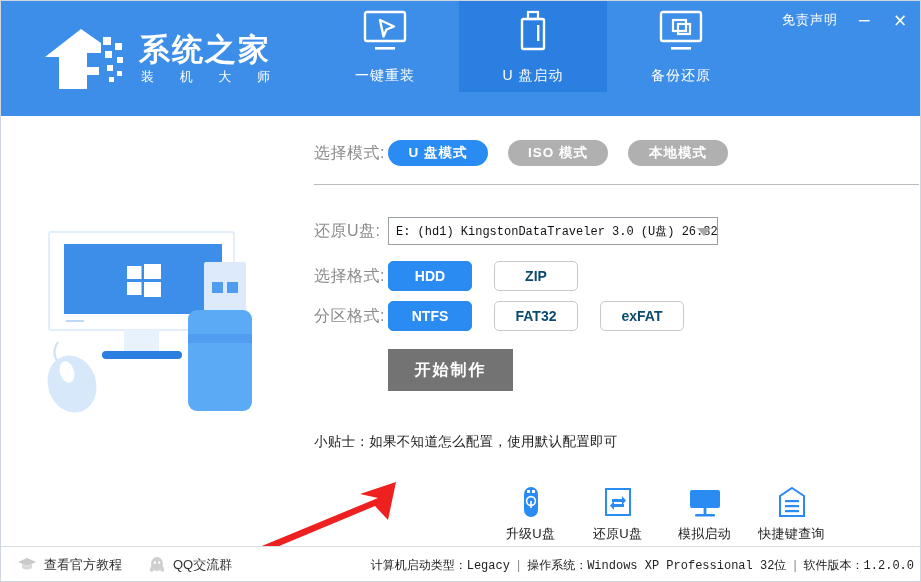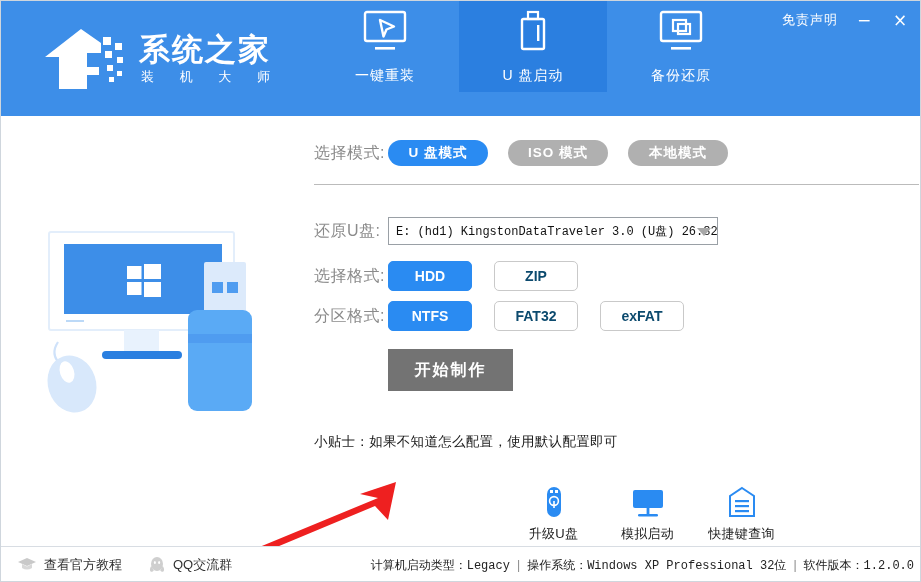--- a/index.html
+++ b/index.html
@@ -143,22 +143,22 @@
 
   .tip {
     font-size: 13.5px; color: #1a1a1a;
     font-family: "DejaVu Sans", sans-serif; letter-spacing: .3px;
   }
 
   .arrow { position: absolute; left: 195px; top: 360px; width: 230px; height: 125px; pointer-events: none; }
 
   
   .tools {
-    position: absolute; left: 513px; top: 367px;
-    display: flex; align-items: center; gap: 15px;
+    position: absolute; left: 490px; top: 367px;
+    display: flex; align-items: center; gap: 8px;
   }
   .tool {
     width: 79px; display: flex; flex-direction: column;
     align-items: center; cursor: pointer;
   }
   .tool .ticon { height: 36px; display: flex; align-items: flex-end; justify-content: center; }
   .tool .tlabel { font-size: 13px; color: #222222; margin-top: 6px; letter-spacing: .3px; }
 
   
   .statusbar {
@@ -330,20 +330,30 @@
             <rect x="6" y="2" width="14" height="30" rx="7" fill="#2a8bf2"></rect>
             <rect x="9" y="5" width="3" height="3" fill="#ffffff"></rect>
             <rect x="14" y="5" width="3" height="3" fill="#ffffff"></rect>
             <circle cx="13" cy="16" r="4.4" fill="none" stroke="#ffffff" stroke-width="1.6"></circle>
             <rect x="12.2" y="16" width="1.6" height="7" fill="#ffffff"></rect>
           </svg>
         </div>
         <div class="tlabel">升级U盘</div>
       </div>
 
+      <div class="tool">
+        <div class="ticon">
+          <svg width="32" height="34" viewBox="0 0 32 34">
+            <rect x="4" y="4" width="24" height="26" fill="none" stroke="#2a8bf2" stroke-width="2"></rect>
+            <path d="M10 14 h10 v-3 l4 4.5 -4 4.5 v-3 h-10 z" fill="#2a8bf2"></path>
+            <path d="M22 22 h-10 v3 l-4 -4.5 4 -4.5 v3 h10 z" fill="#2a8bf2"></path>
+          </svg>
+        </div>
+        <div class="tlabel">还原U盘</div>
+      </div>
 
 
       <div class="tool">
         <div class="ticon">
           <svg width="36" height="34" viewBox="0 0 36 34">
             <rect x="3" y="5" width="30" height="18" rx="2" fill="#2a8bf2"></rect>
             <rect x="16.6" y="23" width="2.8" height="6" fill="#2a8bf2"></rect>
             <rect x="8" y="29" width="20" height="2.6" rx="1.3" fill="#2a8bf2"></rect>
           </svg>
         </div>

